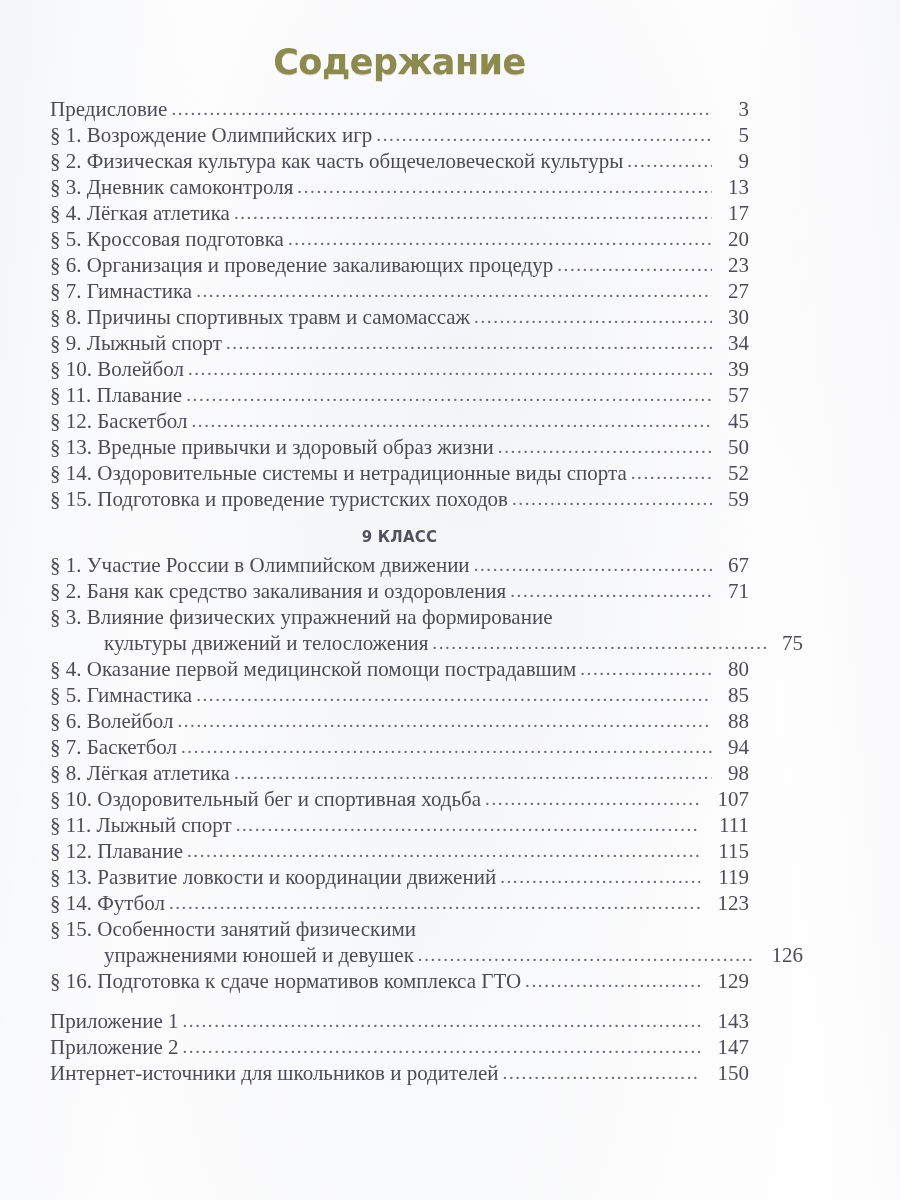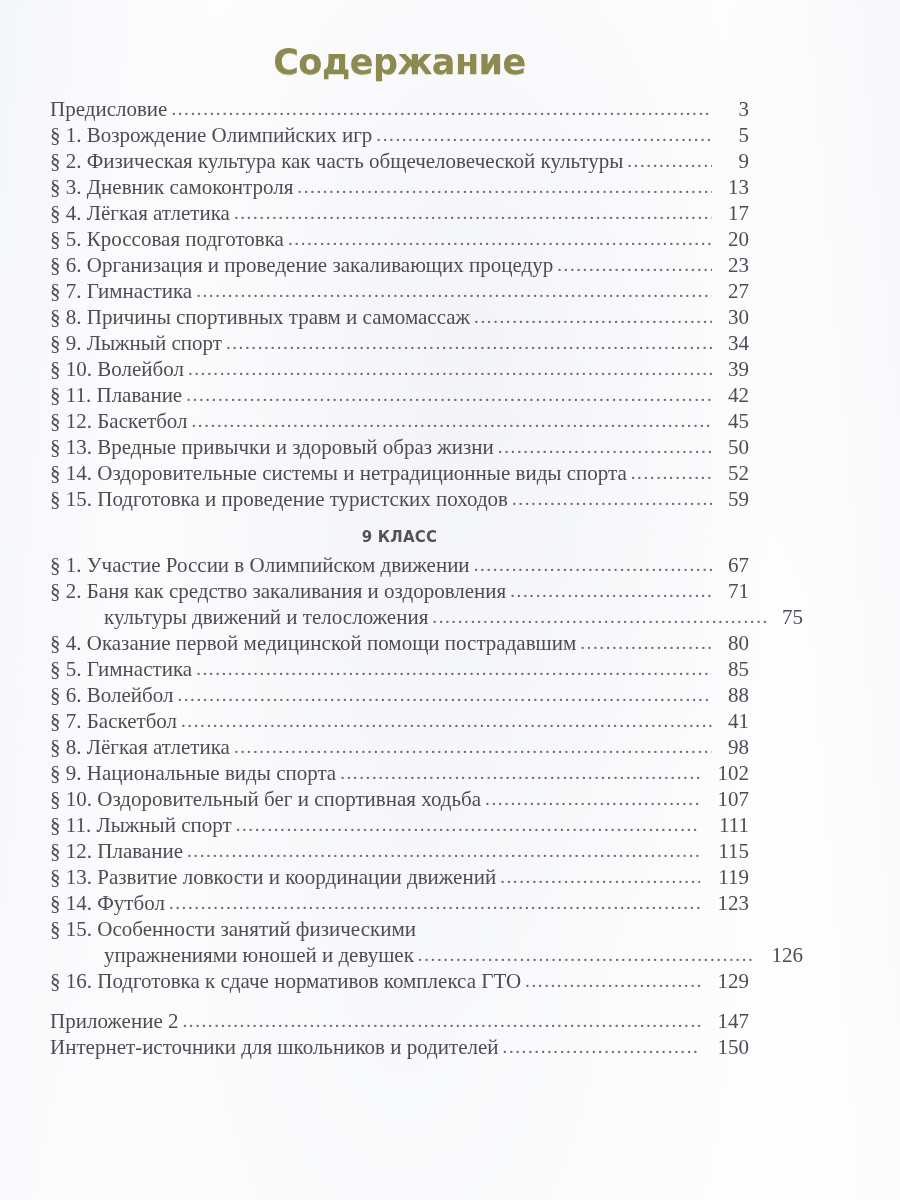--- a/index.html
+++ b/index.html
@@ -209,21 +209,21 @@
             <div class="row">
               <span class="label">§ 10. Волейбол</span>
               <span class="leader"></span>
               <span class="pageno">39</span>
             </div>
           </li>
           <li class="entry">
             <div class="row">
               <span class="label">§ 11. Плавание</span>
               <span class="leader"></span>
-              <span class="pageno">42</span>
+              <span class="pageno">57</span>
             </div>
           </li>
           <li class="entry">
             <div class="row">
               <span class="label">§ 12. Баскетбол</span>
               <span class="leader"></span>
               <span class="pageno">45</span>
             </div>
           </li>
           <li class="entry">
@@ -260,20 +260,23 @@
             </div>
           </li>
           <li class="entry">
             <div class="row">
               <span class="label">§ 2. Баня как средство закаливания и оздоровления</span>
               <span class="leader"></span>
               <span class="pageno">71</span>
             </div>
           </li>
           <li class="entry">
+            <div class="row nolead">
+              <span class="label">§ 3. Влияние физических упражнений на формирование</span>
+            </div>
             <div class="cont-row cont">
               <span class="label">культуры движений и телосложения</span>
               <span class="leader"></span>
               <span class="pageno">75</span>
             </div>
           </li>
           <li class="entry">
             <div class="row">
               <span class="label">§ 4. Оказание первой медицинской помощи пострадавшим</span>
               <span class="leader"></span>
@@ -291,35 +294,28 @@
             <div class="row">
               <span class="label">§ 6. Волейбол</span>
               <span class="leader"></span>
               <span class="pageno">88</span>
             </div>
           </li>
           <li class="entry">
             <div class="row">
               <span class="label">§ 7. Баскетбол</span>
               <span class="leader"></span>
-              <span class="pageno">41</span>
+              <span class="pageno">94</span>
             </div>
           </li>
           <li class="entry">
             <div class="row">
               <span class="label">§ 8. Лёгкая атлетика</span>
               <span class="leader"></span>
               <span class="pageno">98</span>
-            </div>
-          </li>
-          <li class="entry">
-            <div class="row">
-              <span class="label">§ 9. Национальные виды спорта</span>
-              <span class="leader"></span>
-              <span class="pageno wide">102</span>
             </div>
           </li>
           <li class="entry">
             <div class="row">
               <span class="label">§ 10. Оздоровительный бег и спортивная ходьба</span>
               <span class="leader"></span>
               <span class="pageno wide">107</span>
             </div>
           </li>
           <li class="entry">
@@ -365,20 +361,27 @@
               <span class="label">§ 16. Подготовка к сдаче нормативов комплекса ГТО</span>
               <span class="leader"></span>
               <span class="pageno wide">129</span>
             </div>
           </li>
         </ul>
       </div>
     </div>
 
   <ul class="entry-list back-block" id="back-list">
+      <li class="entry">
+        <div class="row">
+          <span class="label">Приложение 1</span>
+          <span class="leader"></span>
+          <span class="pageno wide">143</span>
+        </div>
+      </li>
       <li class="entry">
         <div class="row">
           <span class="label">Приложение 2</span>
           <span class="leader"></span>
           <span class="pageno wide">147</span>
         </div>
       </li>
       <li class="entry">
         <div class="row">
           <span class="label">Интернет-источники для школьников и родителей</span>

